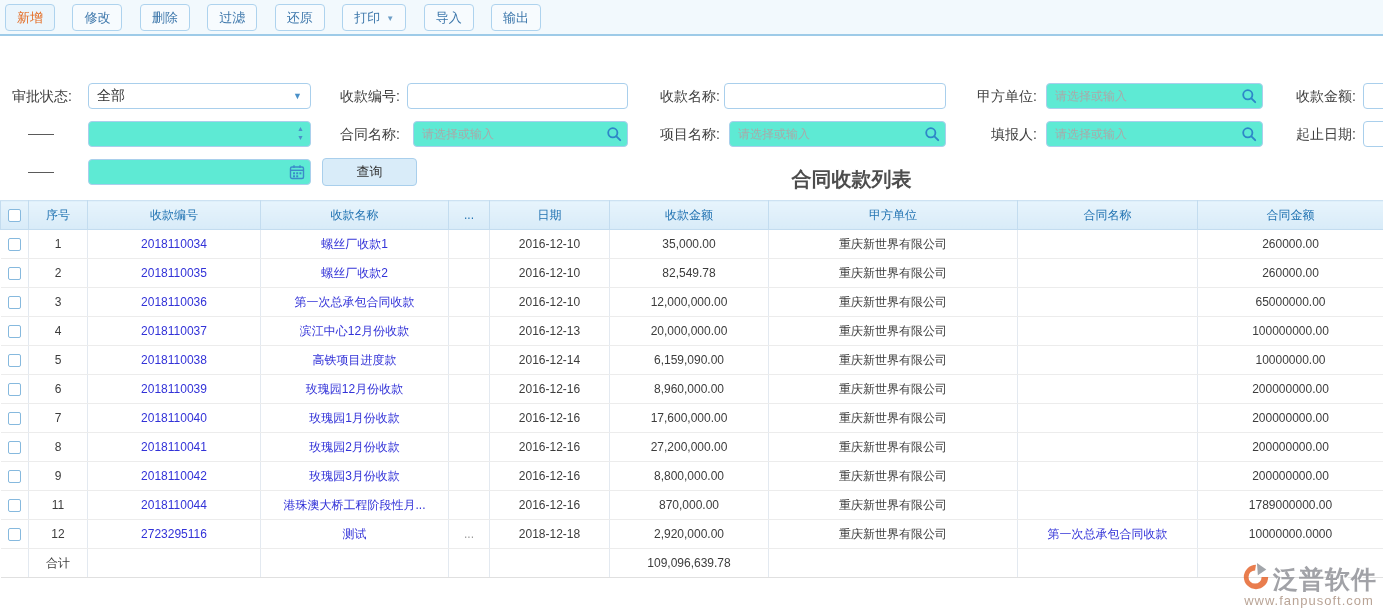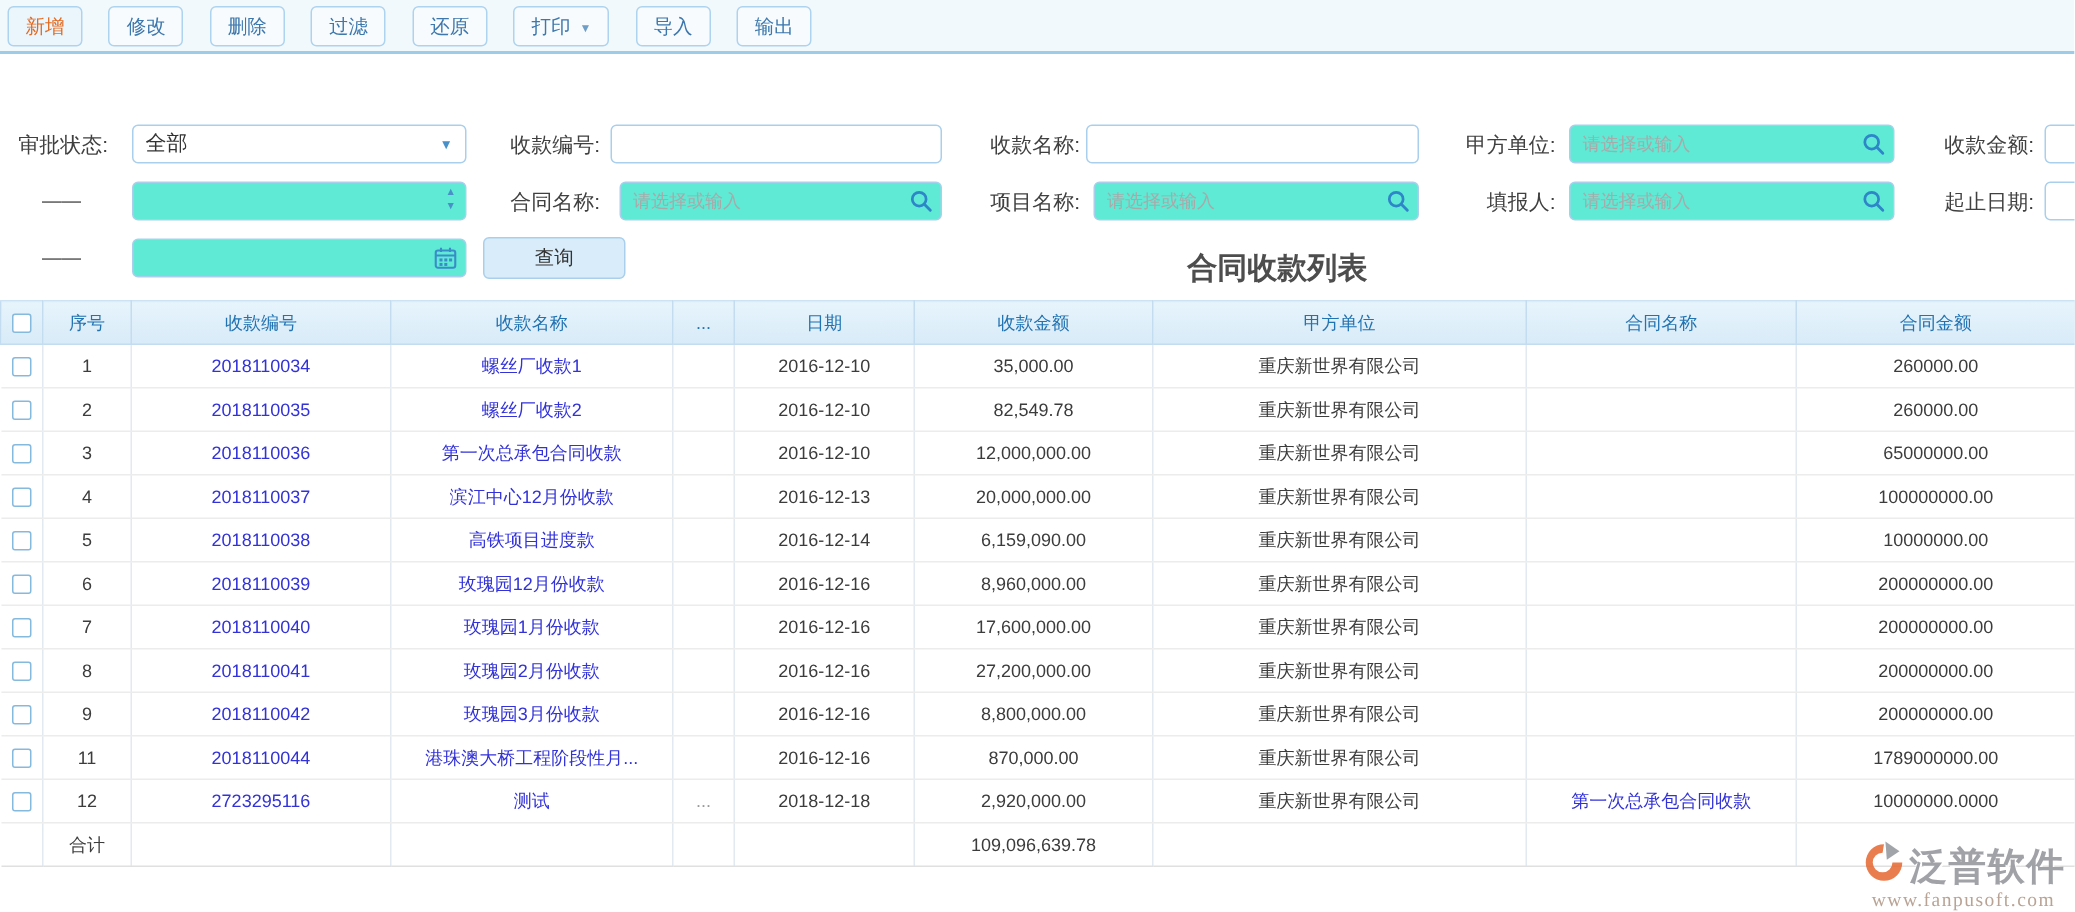--- a/index.html
+++ b/index.html
@@ -49,21 +49,21 @@
     border-right:1px solid #e3e9f0; border-bottom:1px solid #ececec;
     overflow:hidden; white-space:nowrap; text-overflow:ellipsis; padding:0 3px; }
   td.link { color:#3232d8; cursor:pointer; }
   td.dim { color:#9a9a9a; }
   .cb { display:inline-block; width:13px; height:13px; background:#fff;
     border:1px solid #86b9de; border-radius:2px; vertical-align:middle; cursor:pointer; }
   tr.totalrow td { border-bottom:1px solid #e0e0e0; }
 
   
   .watermark { position:absolute; right:6px; bottom:0px; text-align:right; opacity:.92;
-    pointer-events:none;font-family:Liberation Serif, serif; }
+    pointer-events:none; }
   .wm-top { display:flex; align-items:center; justify-content:flex-end; }
   .wm-brand { font-size:25px; font-weight:bold; color:#9a9ba0; letter-spacing:1px;
     text-shadow:1px 1px 0 #fff; margin-left:2px; }
   .wm-url { font-size:13px; color:#b39c8d; letter-spacing:1px; margin-top:-3px;text-align:center; }
 </style>
 </head>
 <body>
 
 <div class="toolbar">
   <span class="tbtn accent">新增</span>

